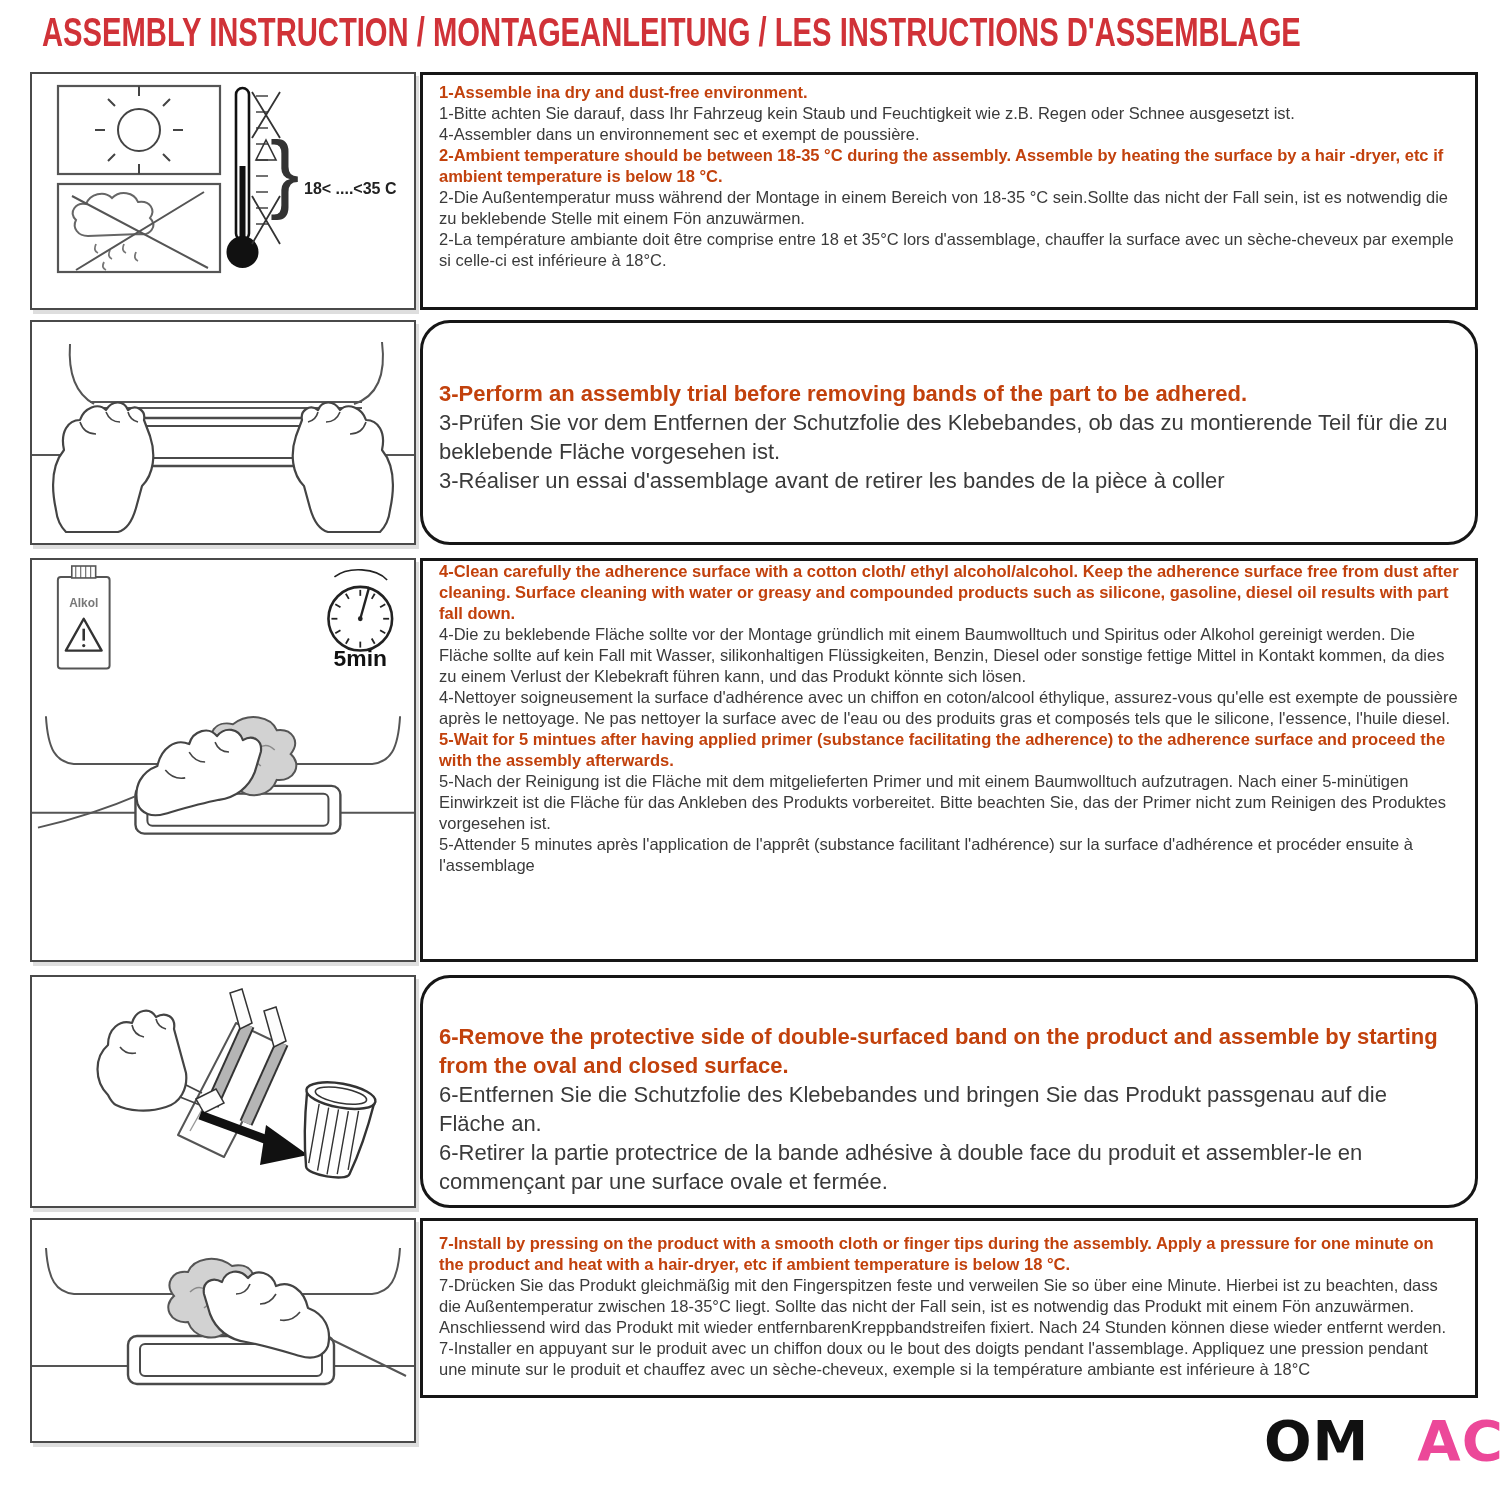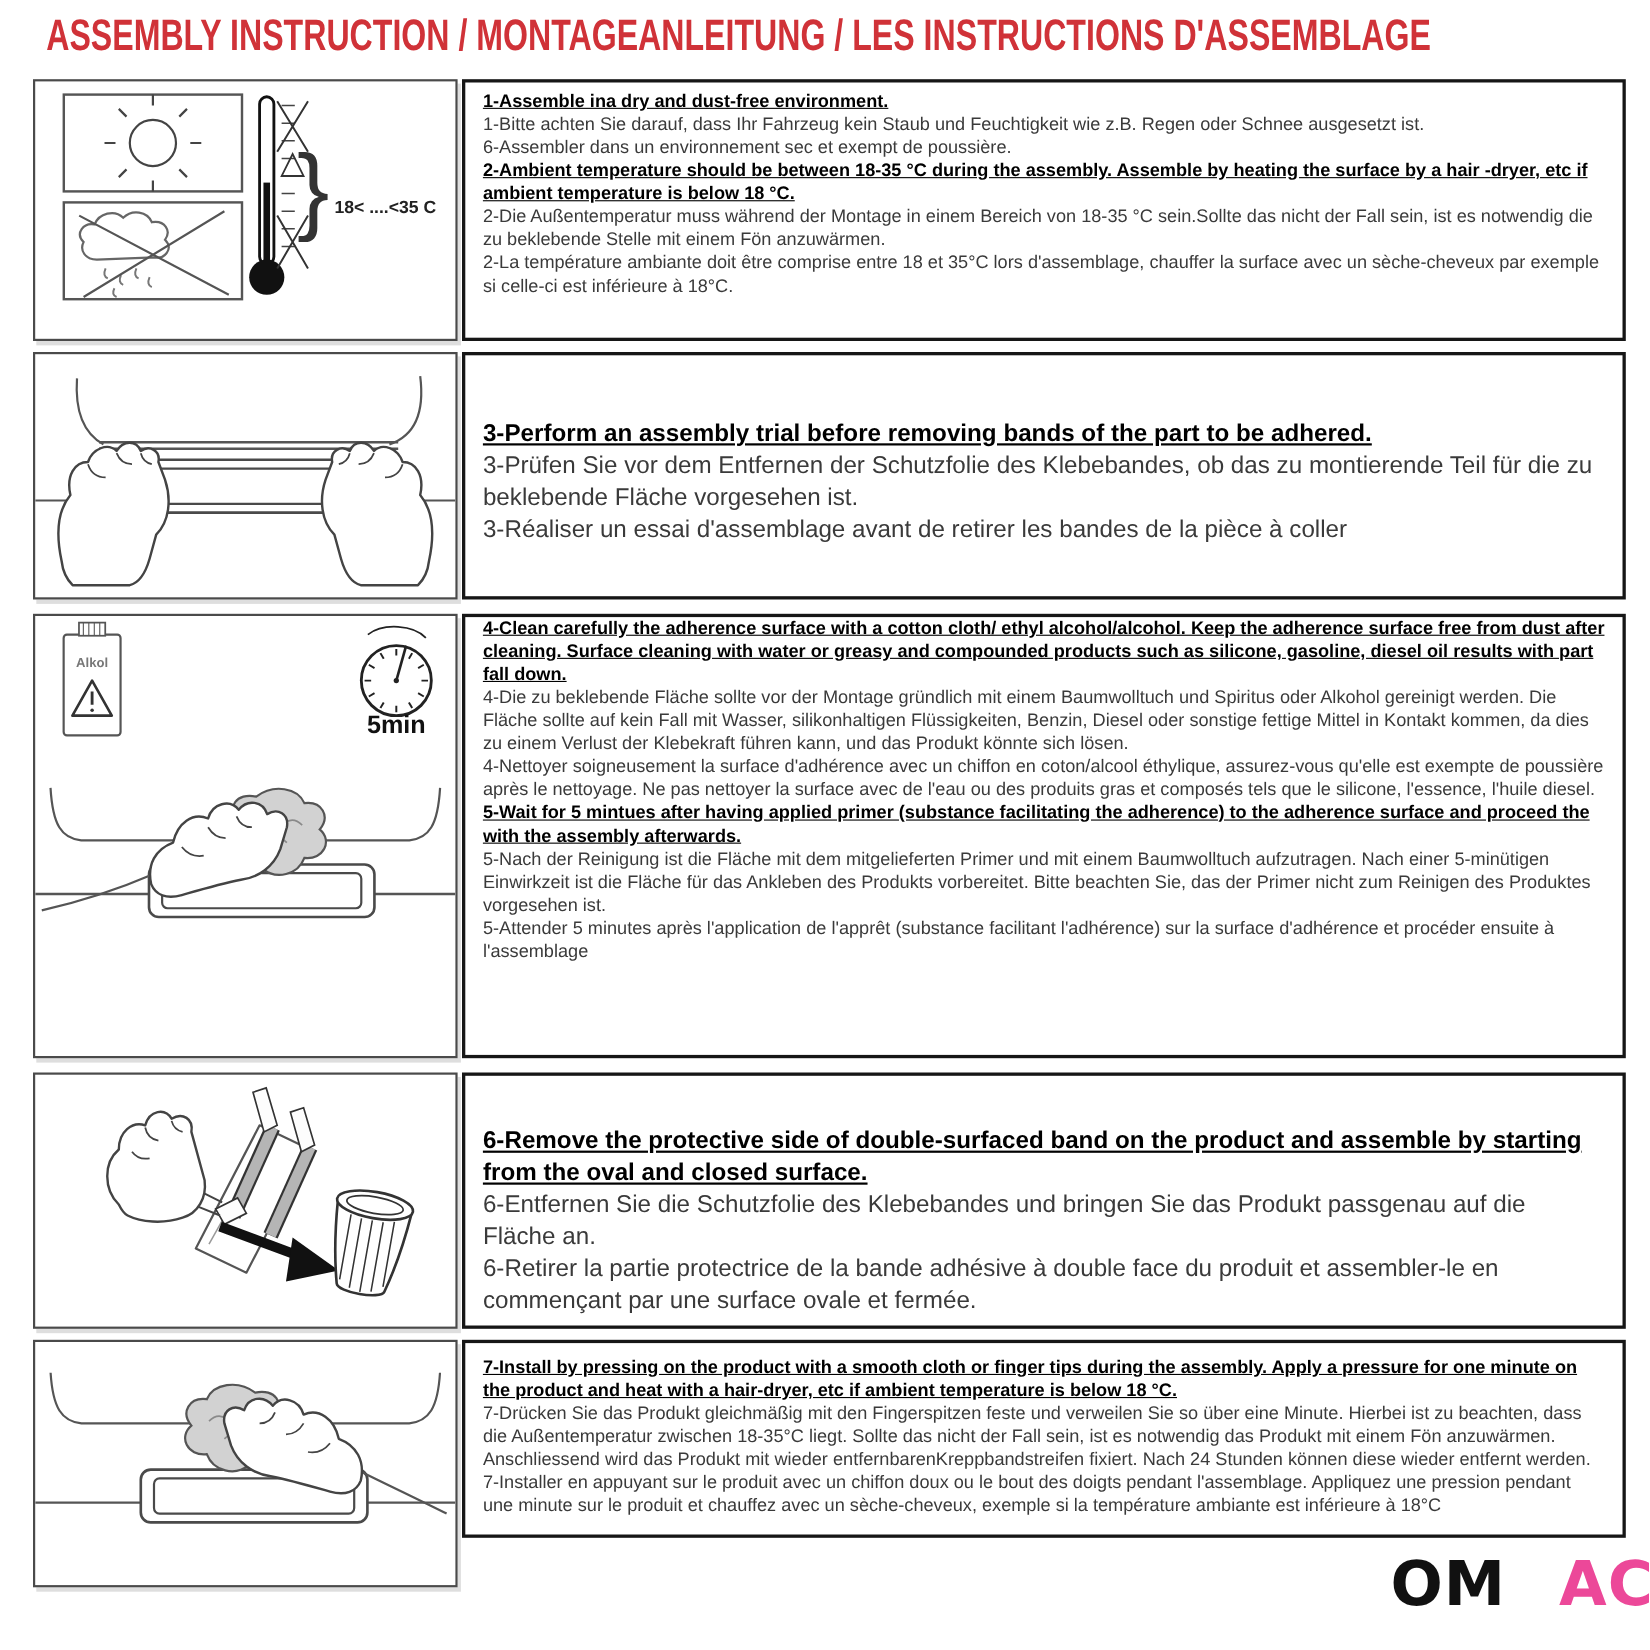--- a/index.html
+++ b/index.html
@@ -8,22 +8,22 @@
   .title{position:absolute;left:42px;top:10px;margin:0;font-size:40px;font-weight:800;
          color:#d03238;white-space:nowrap;transform:scaleX(.73);transform-origin:0 50%;}
   .row{position:absolute;left:0;width:1500px;}
   .illus{position:absolute;left:30px;top:0;width:386px;box-sizing:border-box;background:#fff;
          border:2px solid #4a4a4a;box-shadow:3px 4px 0 #dedede;}
   .illus svg{display:block;width:100%;height:100%;}
   .txt{position:absolute;left:420px;width:1058px;box-sizing:border-box;background:#fff;
        border:3px solid #161616;padding:8px 16px;overflow:hidden;}
   .txt p{margin:0;}
   .t16{font-size:16.5px;line-height:21px;color:#3a3a3a;}
-  .t22{font-size:22px;line-height:29px;color:#3a3a3a;}
-  p.b{font-weight:700;color:#000000;text-decoration:underline;}
+  .t22{font-size:22px;line-height:29px;color:#3a3a3a;border-radius:30px;}
+  p.b{font-weight:700;color:#c2410c;}
   .gap{margin-top:19px;}
   .logo{position:absolute;left:1248px;top:1404px;height:74px;background:#fff;display:flex;
         align-items:center;padding:0 4px 0 16px;font-family:"DejaVu Sans",sans-serif;
         font-weight:800;font-size:56px;letter-spacing:1px;line-height:1;}
   .logo .black{color:#111111;}
   .logo .red{color:#ec4899;margin-left:48px;}
   svg text{font-family:"Liberation Sans",sans-serif;}
 </style>
 </head>
 <body>
@@ -74,21 +74,21 @@
           <path d="M234,66 L244,86 L224,86 Z" stroke="#333" stroke-width="1.6" fill="none"></path>
           <path d="M220,122 L248,170 M248,122 L220,170" stroke="#333" stroke-width="1.8" fill="none"></path>
         </g>
         <text x="238" y="128" font-size="88" font-weight="400" fill="#333">}</text>
         <text x="272" y="120" font-size="16" font-weight="700" fill="#222">18&lt; ....&lt;35 C</text>
       </svg>
     </div>
     <div class="txt t16" style="height:238px;padding-top:7px;">
       <p class="b">1-Assemble ina dry and dust-free environment.</p>
       <p>1-Bitte achten Sie darauf, dass Ihr Fahrzeug kein Staub und Feuchtigkeit wie z.B. Regen oder Schnee ausgesetzt ist.</p>
-      <p>6-Assembler dans un environnement sec et exempt de poussière.</p>
+      <p>4-Assembler dans un environnement sec et exempt de poussière.</p>
       <p class="b gap">2-Ambient temperature should be between 18-35 °C  during the assembly. Assemble by heating the surface by a hair -dryer, etc if ambient temperature is below 18 °C.</p>
       <p>2-Die Außentemperatur muss während der Montage in einem Bereich von 18-35 °C  sein.Sollte das nicht der Fall sein, ist es notwendig die zu beklebende Stelle mit einem Fön anzuwärmen.</p>
       <p>2-La température ambiante doit être comprise entre 18 et 35°C lors d'assemblage, chauffer la surface avec un sèche-cheveux par exemple si celle-ci est inférieure à 18°C.</p>
     </div>
   </section>
 
   <section class="row" style="top:320px;height:225px;">
     <div class="illus" style="height:225px;">
       <svg viewBox="0 0 382 221">
         <path d="M0,133 H382" stroke="#555" stroke-width="2" fill="none"></path>

